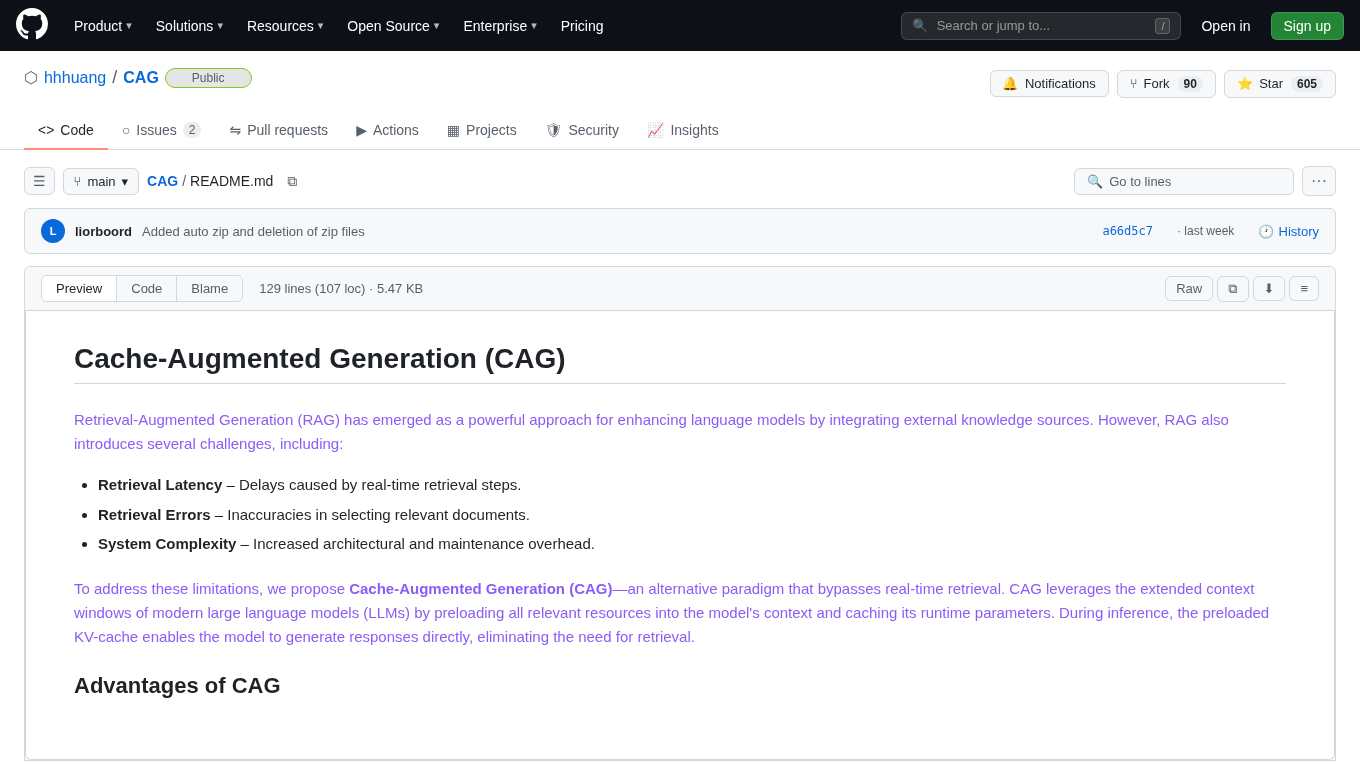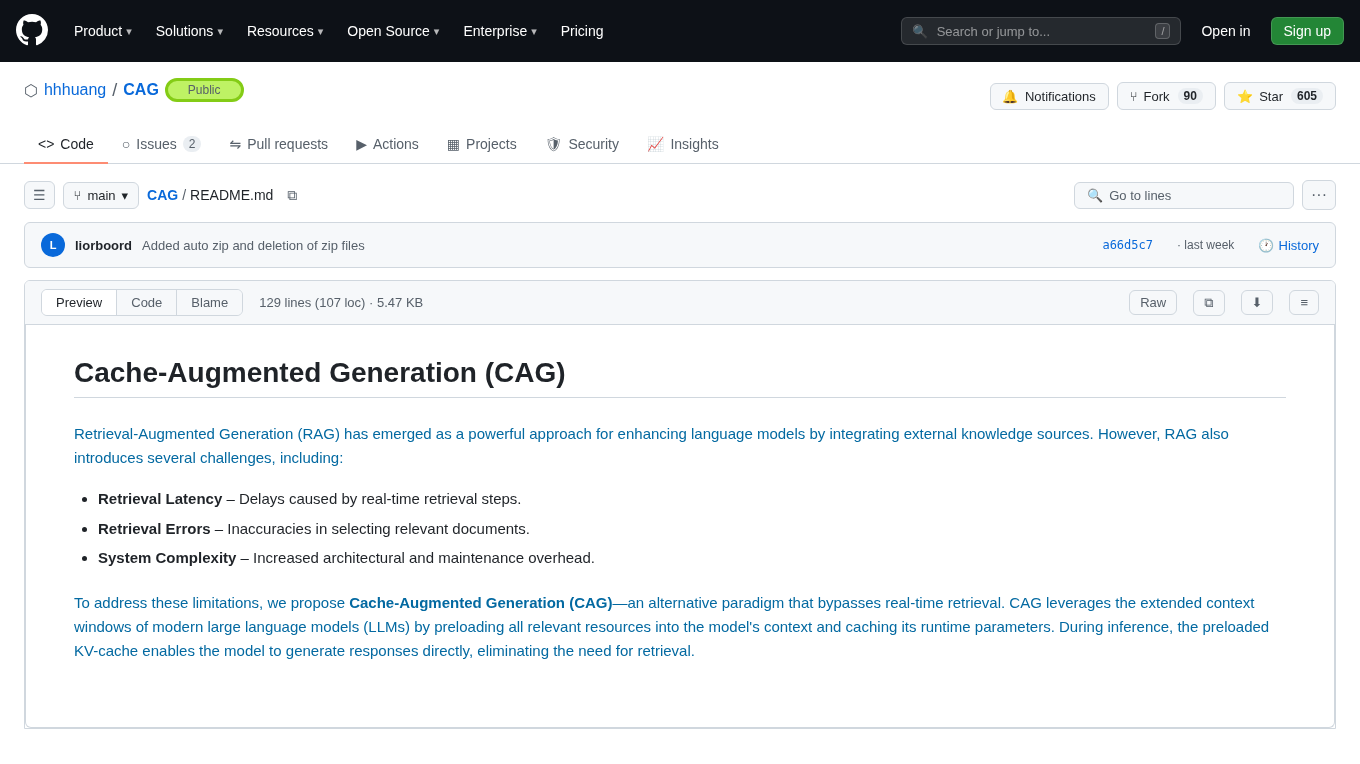--- a/index.html
+++ b/index.html
@@ -4,21 +4,21 @@
   <style>
     * { box-sizing: border-box; margin: 0; padding: 0; }
     body { font-family: -apple-system, BlinkMacSystemFont, "Segoe UI", Helvetica, Arial, sans-serif; font-size: 14px; color: #1f2328; background: #ffffff; }
 
     
     .top-nav {
       background: #0d1117;
       display: flex;
       align-items: center;
       padding: 0 16px;
-      height: 62px;
+      height: 51px;
       gap: 8px;
       position: relative;
     }
     .top-nav-logo {
       color: #ffffff;
       margin-right: 8px;
       flex-shrink: 0;
     }
     .top-nav-logo svg { width: 32px; height: 32px; fill: #ffffff; }
     .top-nav-links {
@@ -93,26 +93,26 @@
       display: flex;
       align-items: center;
       gap: 6px;
       margin-bottom: 12px;
     }
     .repo-icon { color: #57606a; font-size: 16px; }
     .repo-owner { color: #0969da; font-size: 16px; font-weight: 400; cursor: pointer; }
     .repo-separator { color: #57606a; font-size: 18px; font-weight: 300; }
     .repo-name { color: #0969da; font-size: 16px; font-weight: 600; cursor: pointer; }
     .repo-badge {
-      background: #bef264;
-      border: 3px solid #84cc16;
+      background: #e5e5e5;
+      border: 1px solid #84cc16;
       border-radius: 20px;
       color: #57606a;
       font-size: 12px;
-      padding: 2px 20px;
+      padding: 2px 26px;
     }
     .repo-actions {
       display: flex;
       align-items: center;
       gap: 8px;
       margin-left: auto;
     }
     .action-btn {
       background: #f6f8fa;
       border: 1px solid #d0d7de;
@@ -330,21 +330,21 @@
     .file-tab:not(:last-child) { border-right: 1px solid #d0d7de; }
     .file-stats {
       margin-left: 16px;
       color: #57606a;
       font-size: 13px;
     }
     .file-toolbar-right {
       margin-left: auto;
       display: flex;
       align-items: center;
-      gap: 16px;
+      gap: 4px;
       justify-content: flex-end;
     }
     .toolbar-btn {
       background: #f6f8fa;
       border: 1px solid #d0d7de;
       border-radius: 6px;
       color: #57606a;
       font-size: 13px;
       padding: 4px 10px;
       cursor: pointer;
@@ -363,21 +363,21 @@
     }
     .readme-h1 {
       font-size: 28px;
       font-weight: 600;
       color: #1f2328;
       margin-bottom: 24px;
       padding-bottom: 8px;
       border-bottom: 1px solid #d0d7de;
     }
     .readme-p {
-      color: #0369a1;
+      color: #8b5cf6;
       font-size: 15px;
       line-height: 1.6;
       margin-bottom: 16px;
     }
     .readme-ul {
       margin: 12px 0 20px 24px;
     }
     .readme-li {
       color: #1f2328;
       font-size: 15px;
@@ -594,16 +594,17 @@
         <li class="readme-li">
           <strong>System Complexity</strong>
           <span>– Increased architectural and maintenance overhead.</span>
         </li>
       </ul>
 
       <p class="readme-p">
         <span>To address these limitations, we propose </span><strong>Cache-Augmented Generation (CAG)</strong><span>—an alternative paradigm that bypasses real-time retrieval. CAG leverages the extended context windows of modern large language models (LLMs) by preloading all relevant resources into the model's context and caching its runtime parameters. During inference, the preloaded KV-cache enables the model to generate responses directly, eliminating the need for retrieval.</span>
       </p>
 
+      <h2 class="readme-h2">Advantages of CAG</h2>
     </div>
   </div>
 
 </div>
 
 </body></html>

